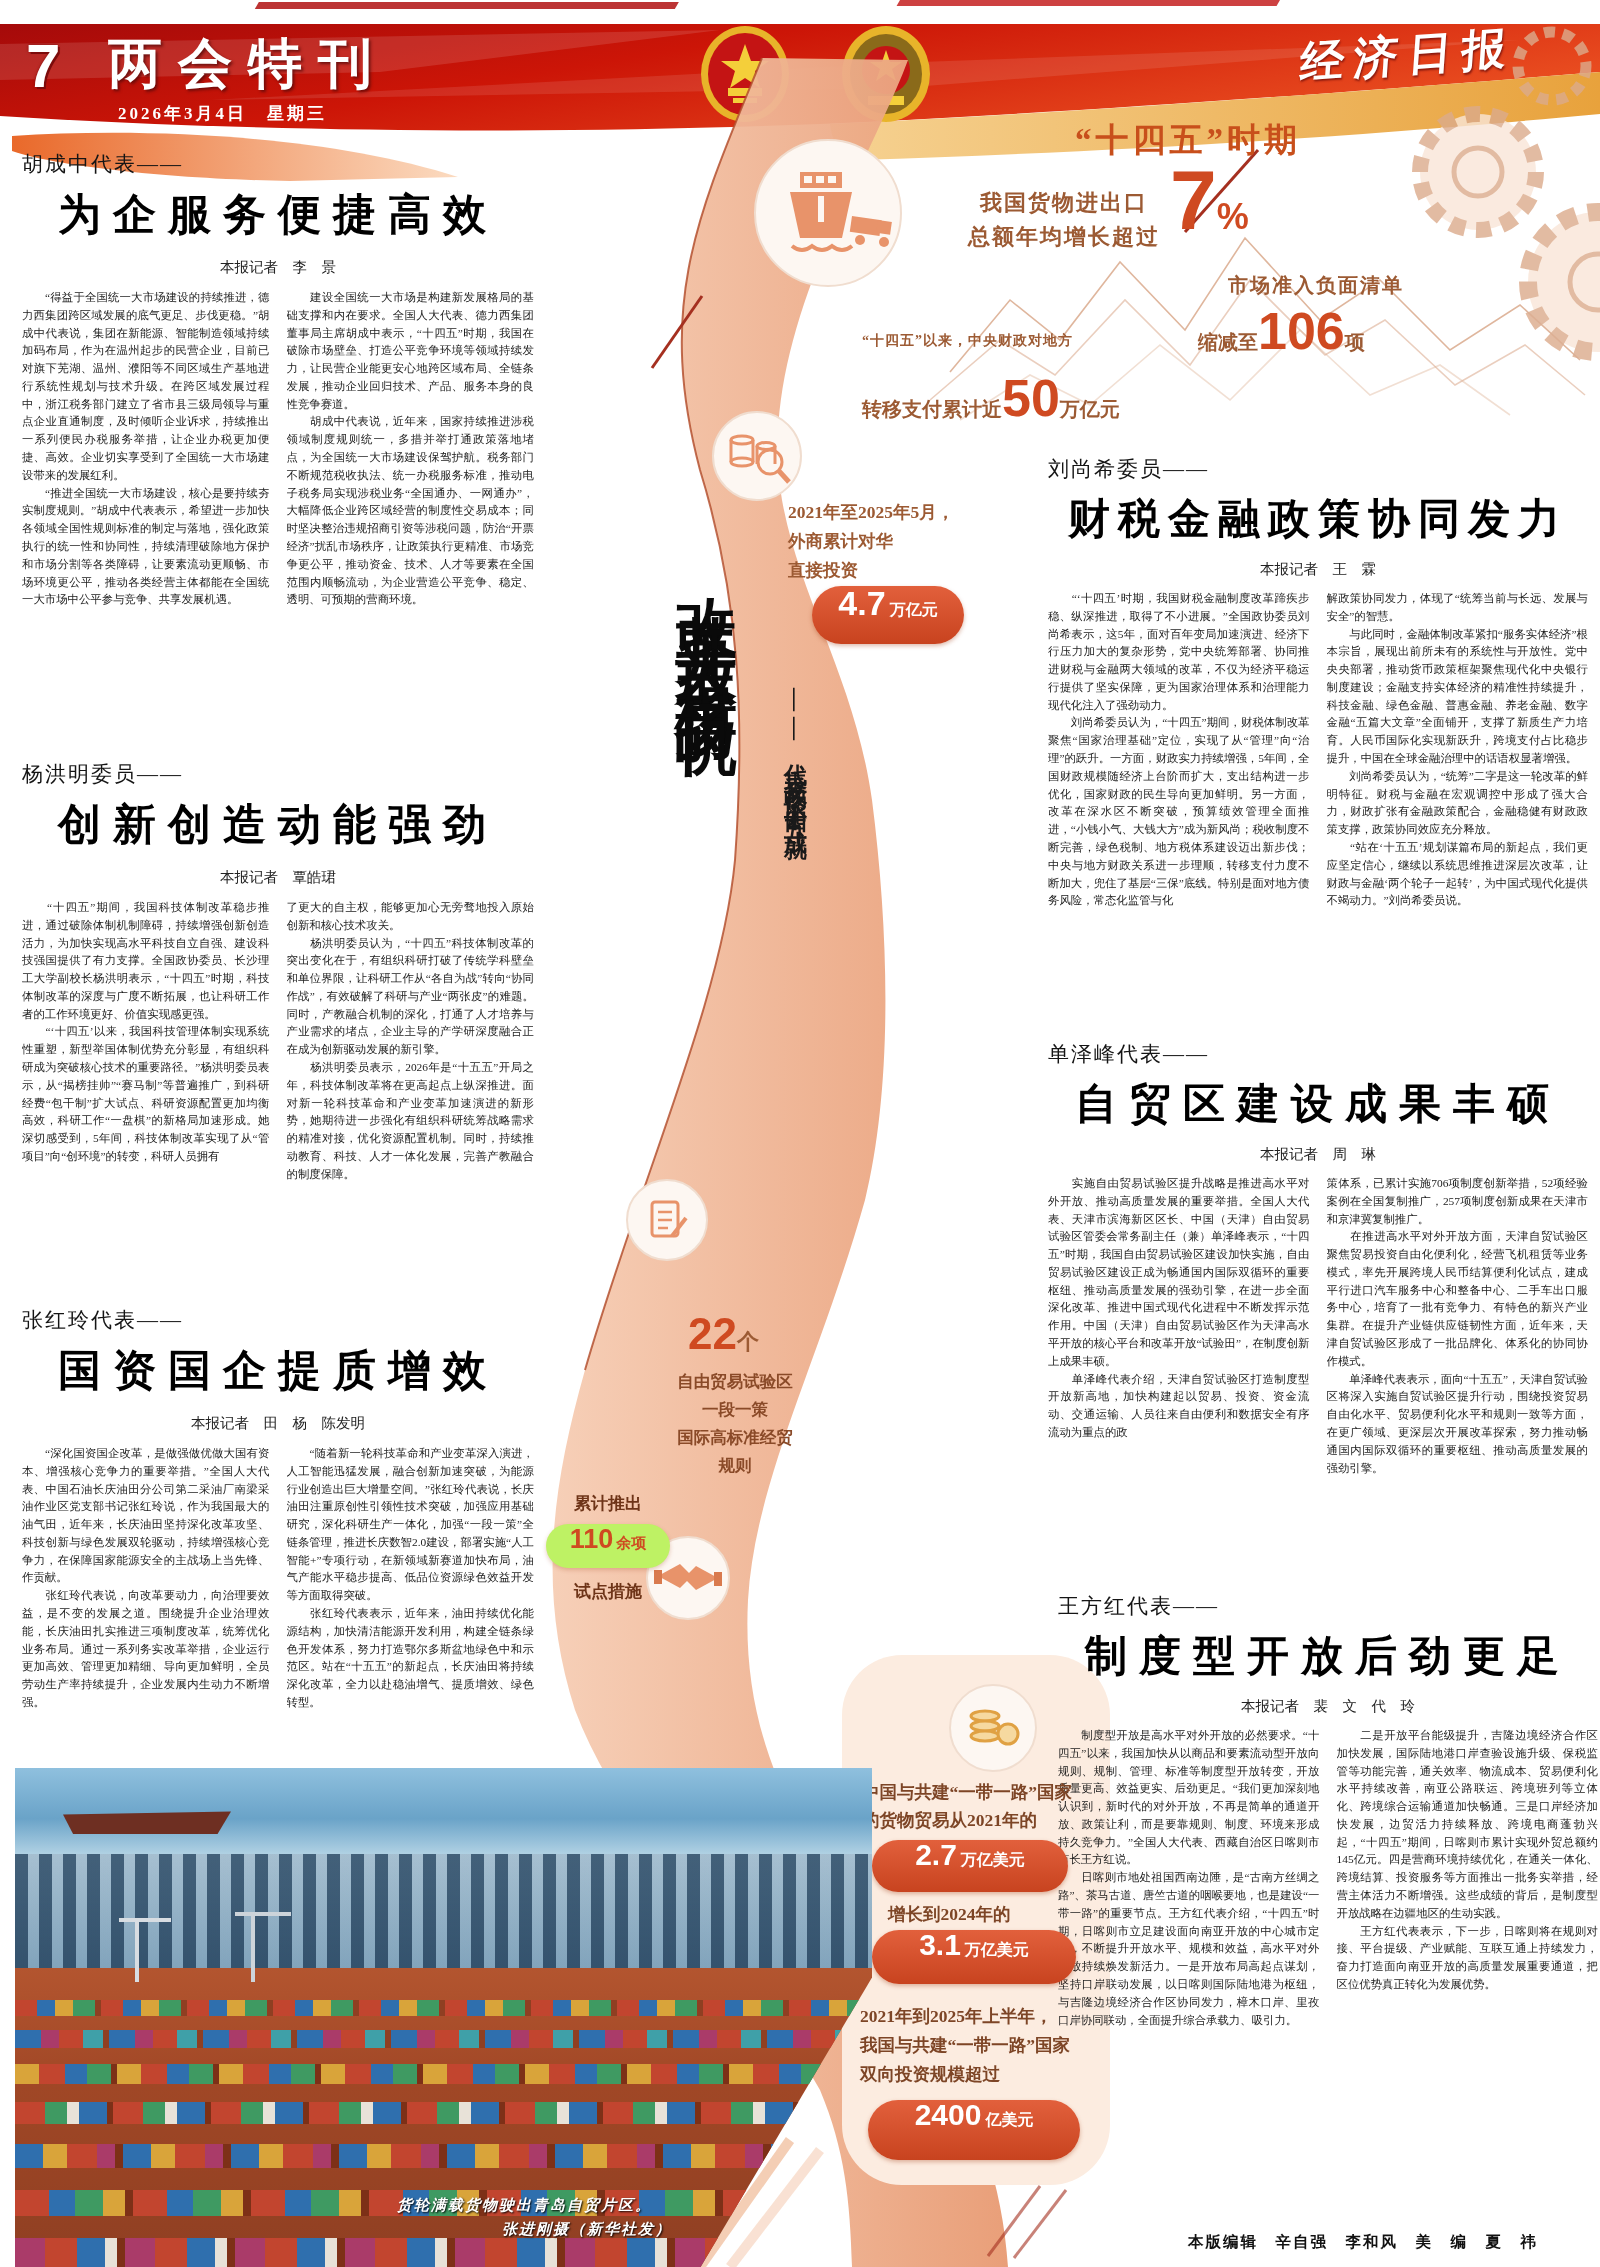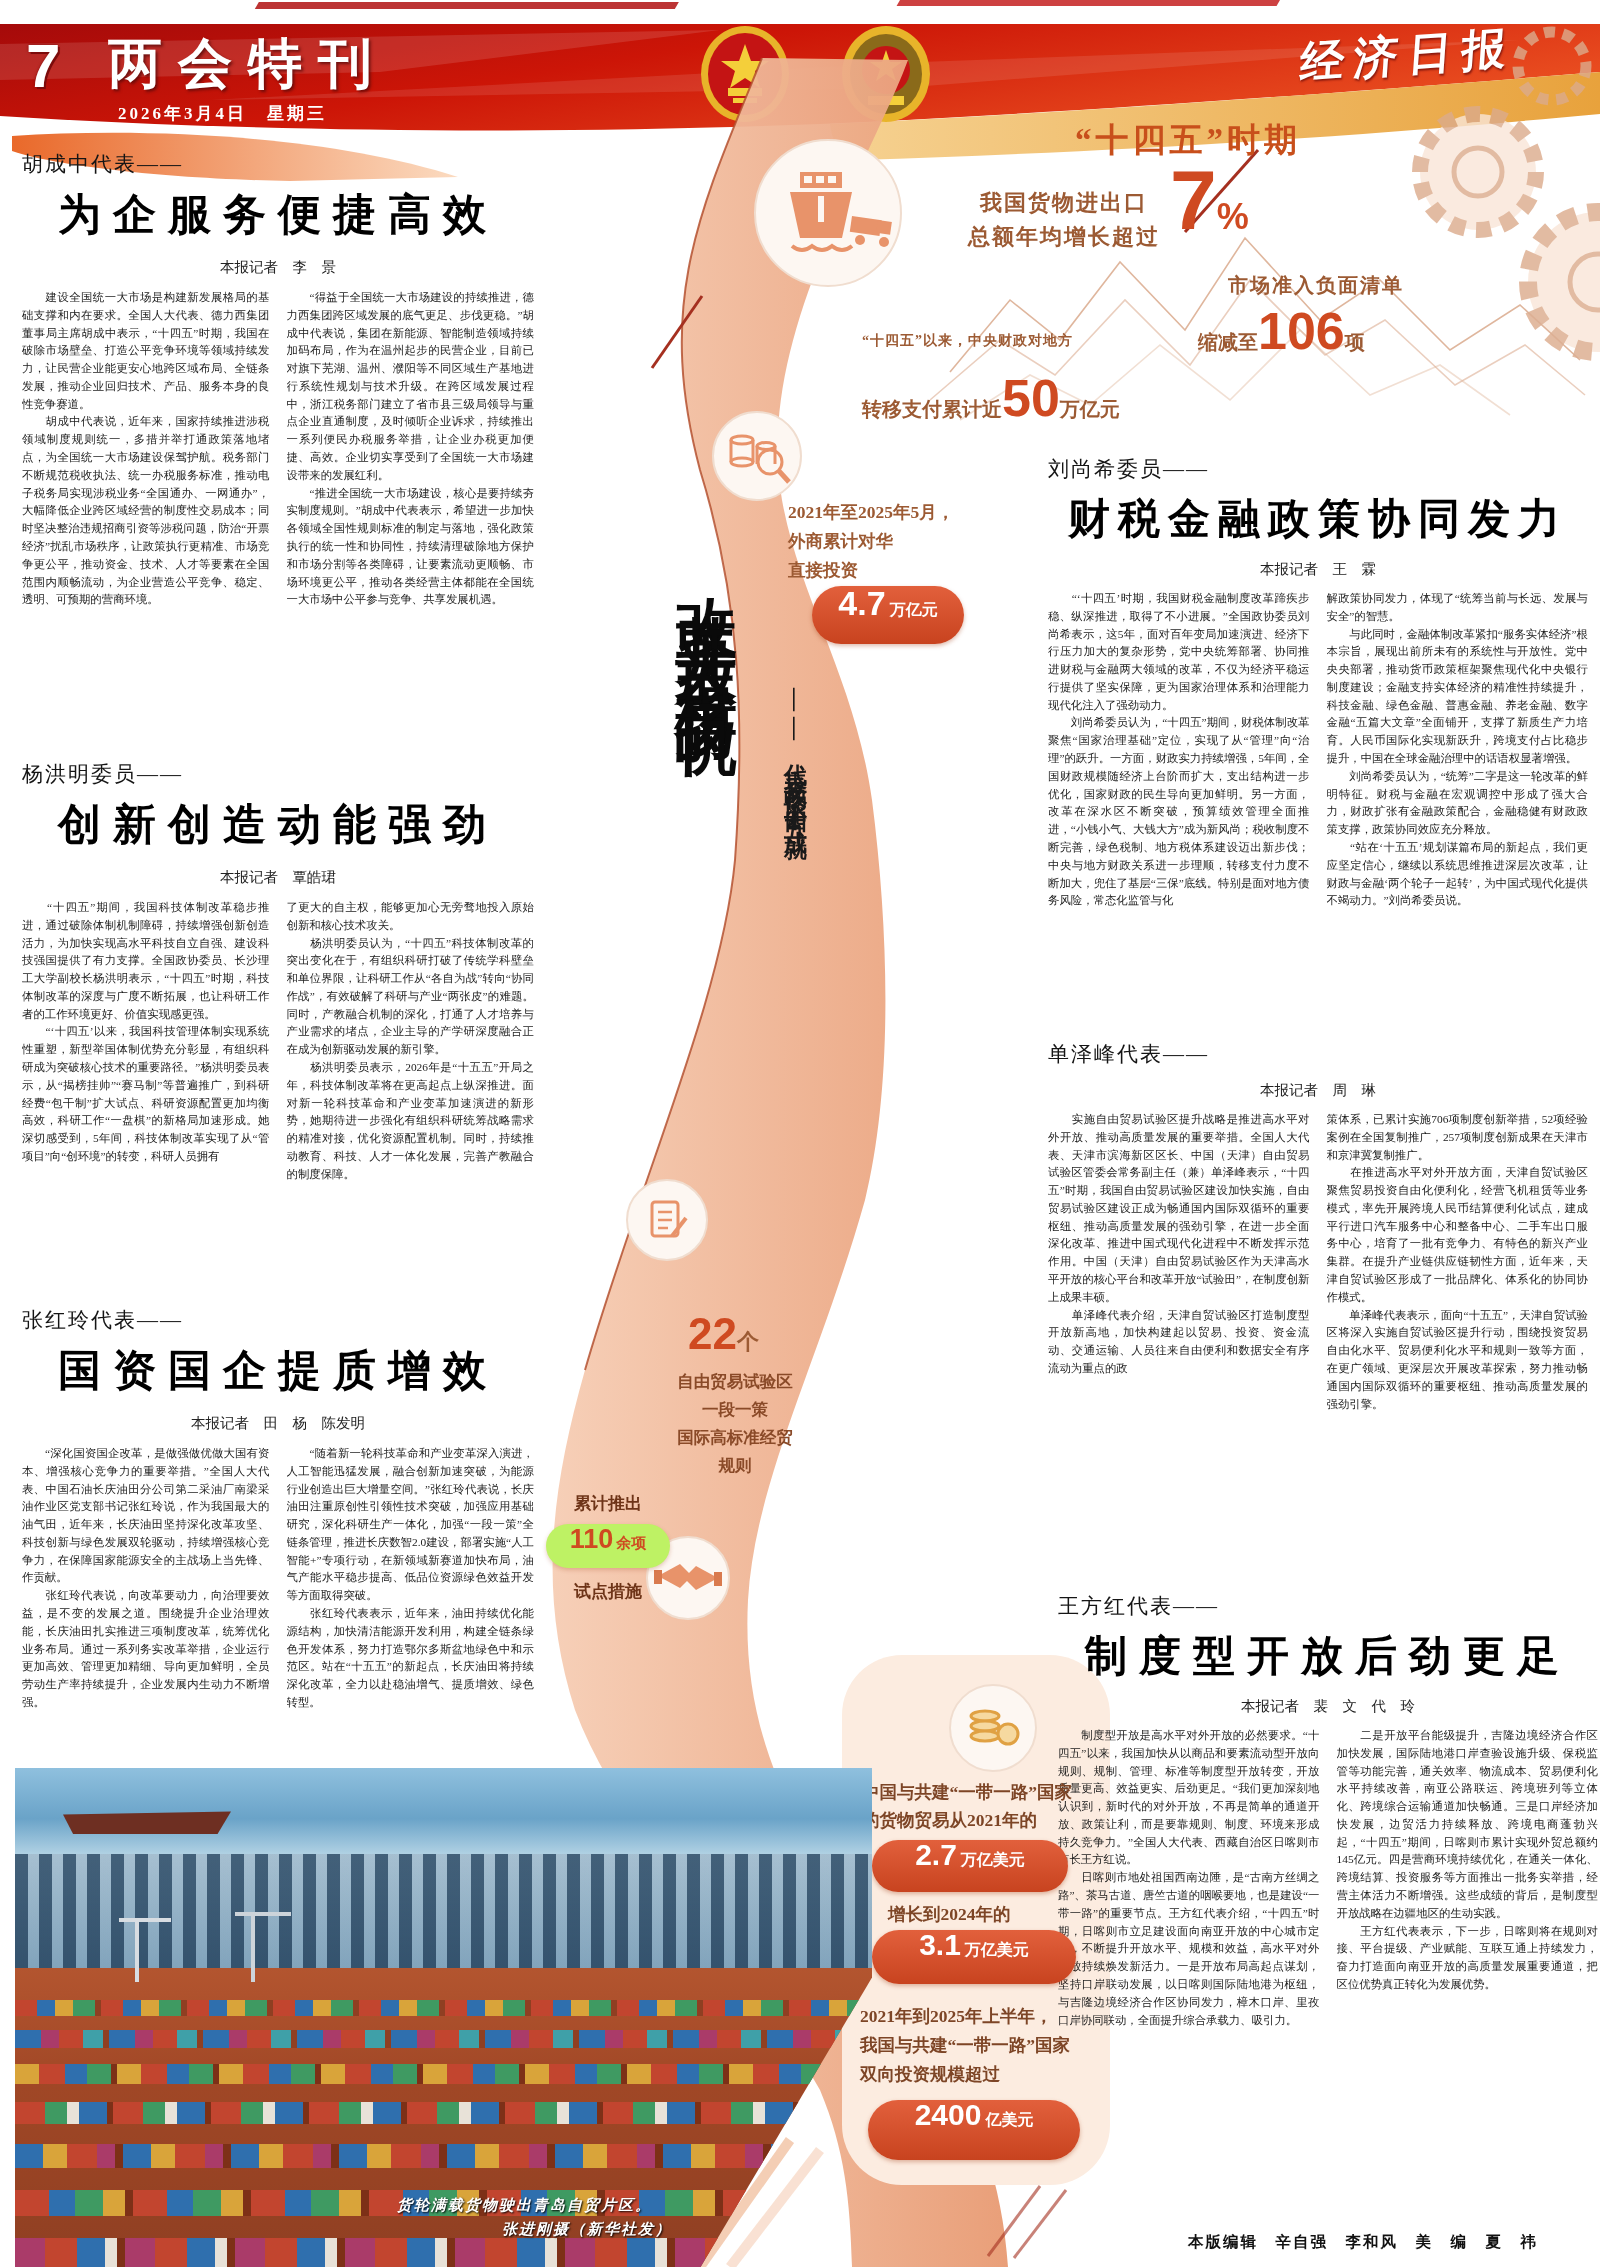--- a/index.html
+++ b/index.html
@@ -212,24 +212,24 @@
   <div class="abs pgnum">7</div>
   <div class="abs section-title">两会特刊</div>
   <div class="abs pub-date">2026年3月4日　星期三</div>
   <div class="abs masthead">经济日报</div>
 
   <div class="abs" style="left:22px;top:150px;width:512px;">
     <div class="kicker">胡成中代表——</div>
     <div class="a-title" style="font-size:43px;letter-spacing:12px;margin-top:8px;">为企服务便捷高效</div>
     <div class="byline" style="margin:14px 0 12px;">本报记者　李　景</div>
     <div class="cols" style="height:416px;">
+      <div class="col">　　“得益于全国统一大市场建设的持续推进，德力西集团跨区域发展的底气更足、步伐更稳。”胡成中代表说，集团在新能源、智能制造领域持续加码布局，作为在温州起步的民营企业，目前已对旗下芜湖、温州、濮阳等不同区域生产基地进行系统性规划与技术升级。在跨区域发展过程中，浙江税务部门建立了省市县三级局领导与重点企业直通制度，及时倾听企业诉求，持续推出一系列便民办税服务举措，让企业办税更加便捷、高效。企业切实享受到了全国统一大市场建设带来的发展红利。
+　　“推进全国统一大市场建设，核心是要持续夯实制度规则。”胡成中代表表示，希望进一步加快各领域全国性规则标准的制定与落地，强化政策执行的统一性和协同性，持续清理破除地方保护和市场分割等各类障碍，让要素流动更顺畅、市场环境更公平，推动各类经营主体都能在全国统一大市场中公平参与竞争、共享发展机遇。</div>
       <div class="col">　　建设全国统一大市场是构建新发展格局的基础支撑和内在要求。全国人大代表、德力西集团董事局主席胡成中表示，“十四五”时期，我国在破除市场壁垒、打造公平竞争环境等领域持续发力，让民营企业能更安心地跨区域布局、全链条发展，推动企业回归技术、产品、服务本身的良性竞争赛道。
 　　胡成中代表说，近年来，国家持续推进涉税领域制度规则统一，多措并举打通政策落地堵点，为全国统一大市场建设保驾护航。税务部门不断规范税收执法、统一办税服务标准，推动电子税务局实现涉税业务“全国通办、一网通办”，大幅降低企业跨区域经营的制度性交易成本；同时坚决整治违规招商引资等涉税问题，防治“开票经济”扰乱市场秩序，让政策执行更精准、市场竞争更公平，推动资金、技术、人才等要素在全国范围内顺畅流动，为企业营造公平竞争、稳定、透明、可预期的营商环境。</div>
-      <div class="col">　　“得益于全国统一大市场建设的持续推进，德力西集团跨区域发展的底气更足、步伐更稳。”胡成中代表说，集团在新能源、智能制造领域持续加码布局，作为在温州起步的民营企业，目前已对旗下芜湖、温州、濮阳等不同区域生产基地进行系统性规划与技术升级。在跨区域发展过程中，浙江税务部门建立了省市县三级局领导与重点企业直通制度，及时倾听企业诉求，持续推出一系列便民办税服务举措，让企业办税更加便捷、高效。企业切实享受到了全国统一大市场建设带来的发展红利。
-　　“推进全国统一大市场建设，核心是要持续夯实制度规则。”胡成中代表表示，希望进一步加快各领域全国性规则标准的制定与落地，强化政策执行的统一性和协同性，持续清理破除地方保护和市场分割等各类障碍，让要素流动更顺畅、市场环境更公平，推动各类经营主体都能在全国统一大市场中公平参与竞争、共享发展机遇。</div>
     </div>
   </div>
 
   <div class="abs" style="left:22px;top:760px;width:512px;">
     <div class="kicker">杨洪明委员——</div>
     <div class="a-title" style="font-size:43px;letter-spacing:12px;margin-top:8px;">创新创造动能强劲</div>
     <div class="byline" style="margin:14px 0 12px;">本报记者　覃皓珺</div>
     <div class="cols" style="height:350px;">
       <div class="col">　　“十四五”期间，我国科技体制改革稳步推进，通过破除体制机制障碍，持续增强创新创造活力，为加快实现高水平科技自立自强、建设科技强国提供了有力支撑。全国政协委员、长沙理工大学副校长杨洪明表示，“十四五”时期，科技体制改革的深度与广度不断拓展，也让科研工作者的工作环境更好、价值实现感更强。
 　　“‘十四五’以来，我国科技管理体制实现系统性重塑，新型举国体制优势充分彰显，有组织科研成为突破核心技术的重要路径。”杨洪明委员表示，从“揭榜挂帅”“赛马制”等普遍推广，到科研经费“包干制”扩大试点、科研资源配置更加均衡高效，科研工作“一盘棋”的新格局加速形成。她深切感受到，5年间，科技体制改革实现了从“管项目”向“创环境”的转变，科研人员拥有</div>
@@ -260,20 +260,21 @@
 　　刘尚希委员认为，“十四五”期间，财税体制改革聚焦“国家治理基础”定位，实现了从“管理”向“治理”的跃升。一方面，财政实力持续增强，5年间，全国财政规模随经济上台阶而扩大，支出结构进一步优化，国家财政的民生导向更加鲜明。另一方面，改革在深水区不断突破，预算绩效管理全面推进，“小钱小气、大钱大方”成为新风尚；税收制度不断完善，绿色税制、地方税体系建设迈出新步伐；中央与地方财政关系进一步理顺，转移支付力度不断加大，兜住了基层“三保”底线。特别是面对地方债务风险，常态化监管与化</div>
       <div class="col">解政策协同发力，体现了“统筹当前与长远、发展与安全”的智慧。
 　　与此同时，金融体制改革紧扣“服务实体经济”根本宗旨，展现出前所未有的系统性与开放性。党中央央部署，推动货币政策框架聚焦现代化中央银行制度建设；金融支持实体经济的精准性持续提升，科技金融、绿色金融、普惠金融、养老金融、数字金融“五篇大文章”全面铺开，支撑了新质生产力培育。人民币国际化实现新跃升，跨境支付占比稳步提升，中国在全球金融治理中的话语权显著增强。
 　　刘尚希委员认为，“统筹”二字是这一轮改革的鲜明特征。财税与金融在宏观调控中形成了强大合力，财政扩张有金融政策配合，金融稳健有财政政策支撑，政策协同效应充分释放。
 　　“站在‘十五五’规划谋篇布局的新起点，我们更应坚定信心，继续以系统思维推进深层次改革，让财政与金融‘两个轮子一起转’，为中国式现代化提供不竭动力。”刘尚希委员说。</div>
     </div>
   </div>
 
   <div class="abs" style="left:1048px;top:1040px;width:540px;">
     <div class="kicker">单泽峰代表——</div>
+    <div class="a-title" style="font-size:42px;letter-spacing:12px;margin-top:8px;">自贸区建设成果丰硕</div>
     <div class="byline" style="margin:13px 0 11px;">本报记者　周　琳</div>
     <div class="cols" style="height:345px;">
       <div class="col">　　实施自由贸易试验区提升战略是推进高水平对外开放、推动高质量发展的重要举措。全国人大代表、天津市滨海新区区长、中国（天津）自由贸易试验区管委会常务副主任（兼）单泽峰表示，“十四五”时期，我国自由贸易试验区建设加快实施，自由贸易试验区建设正成为畅通国内国际双循环的重要枢纽、推动高质量发展的强劲引擎，在进一步全面深化改革、推进中国式现代化进程中不断发挥示范作用。中国（天津）自由贸易试验区作为天津高水平开放的核心平台和改革开放“试验田”，在制度创新上成果丰硕。
 　　单泽峰代表介绍，天津自贸试验区打造制度型开放新高地，加快构建起以贸易、投资、资金流动、交通运输、人员往来自由便利和数据安全有序流动为重点的政</div>
       <div class="col">策体系，已累计实施706项制度创新举措，52项经验案例在全国复制推广，257项制度创新成果在天津市和京津冀复制推广。
 　　在推进高水平对外开放方面，天津自贸试验区聚焦贸易投资自由化便利化，经营飞机租赁等业务模式，率先开展跨境人民币结算便利化试点，建成平行进口汽车服务中心和整备中心、二手车出口服务中心，培育了一批有竞争力、有特色的新兴产业集群。在提升产业链供应链韧性方面，近年来，天津自贸试验区形成了一批品牌化、体系化的协同协作模式。
 　　单泽峰代表表示，面向“十五五”，天津自贸试验区将深入实施自贸试验区提升行动，围绕投资贸易自由化水平、贸易便利化水平和规则一致等方面，在更广领域、更深层次开展改革探索，努力推动畅通国内国际双循环的重要枢纽、推动高质量发展的强劲引擎。</div>
     </div>
   </div>
 

